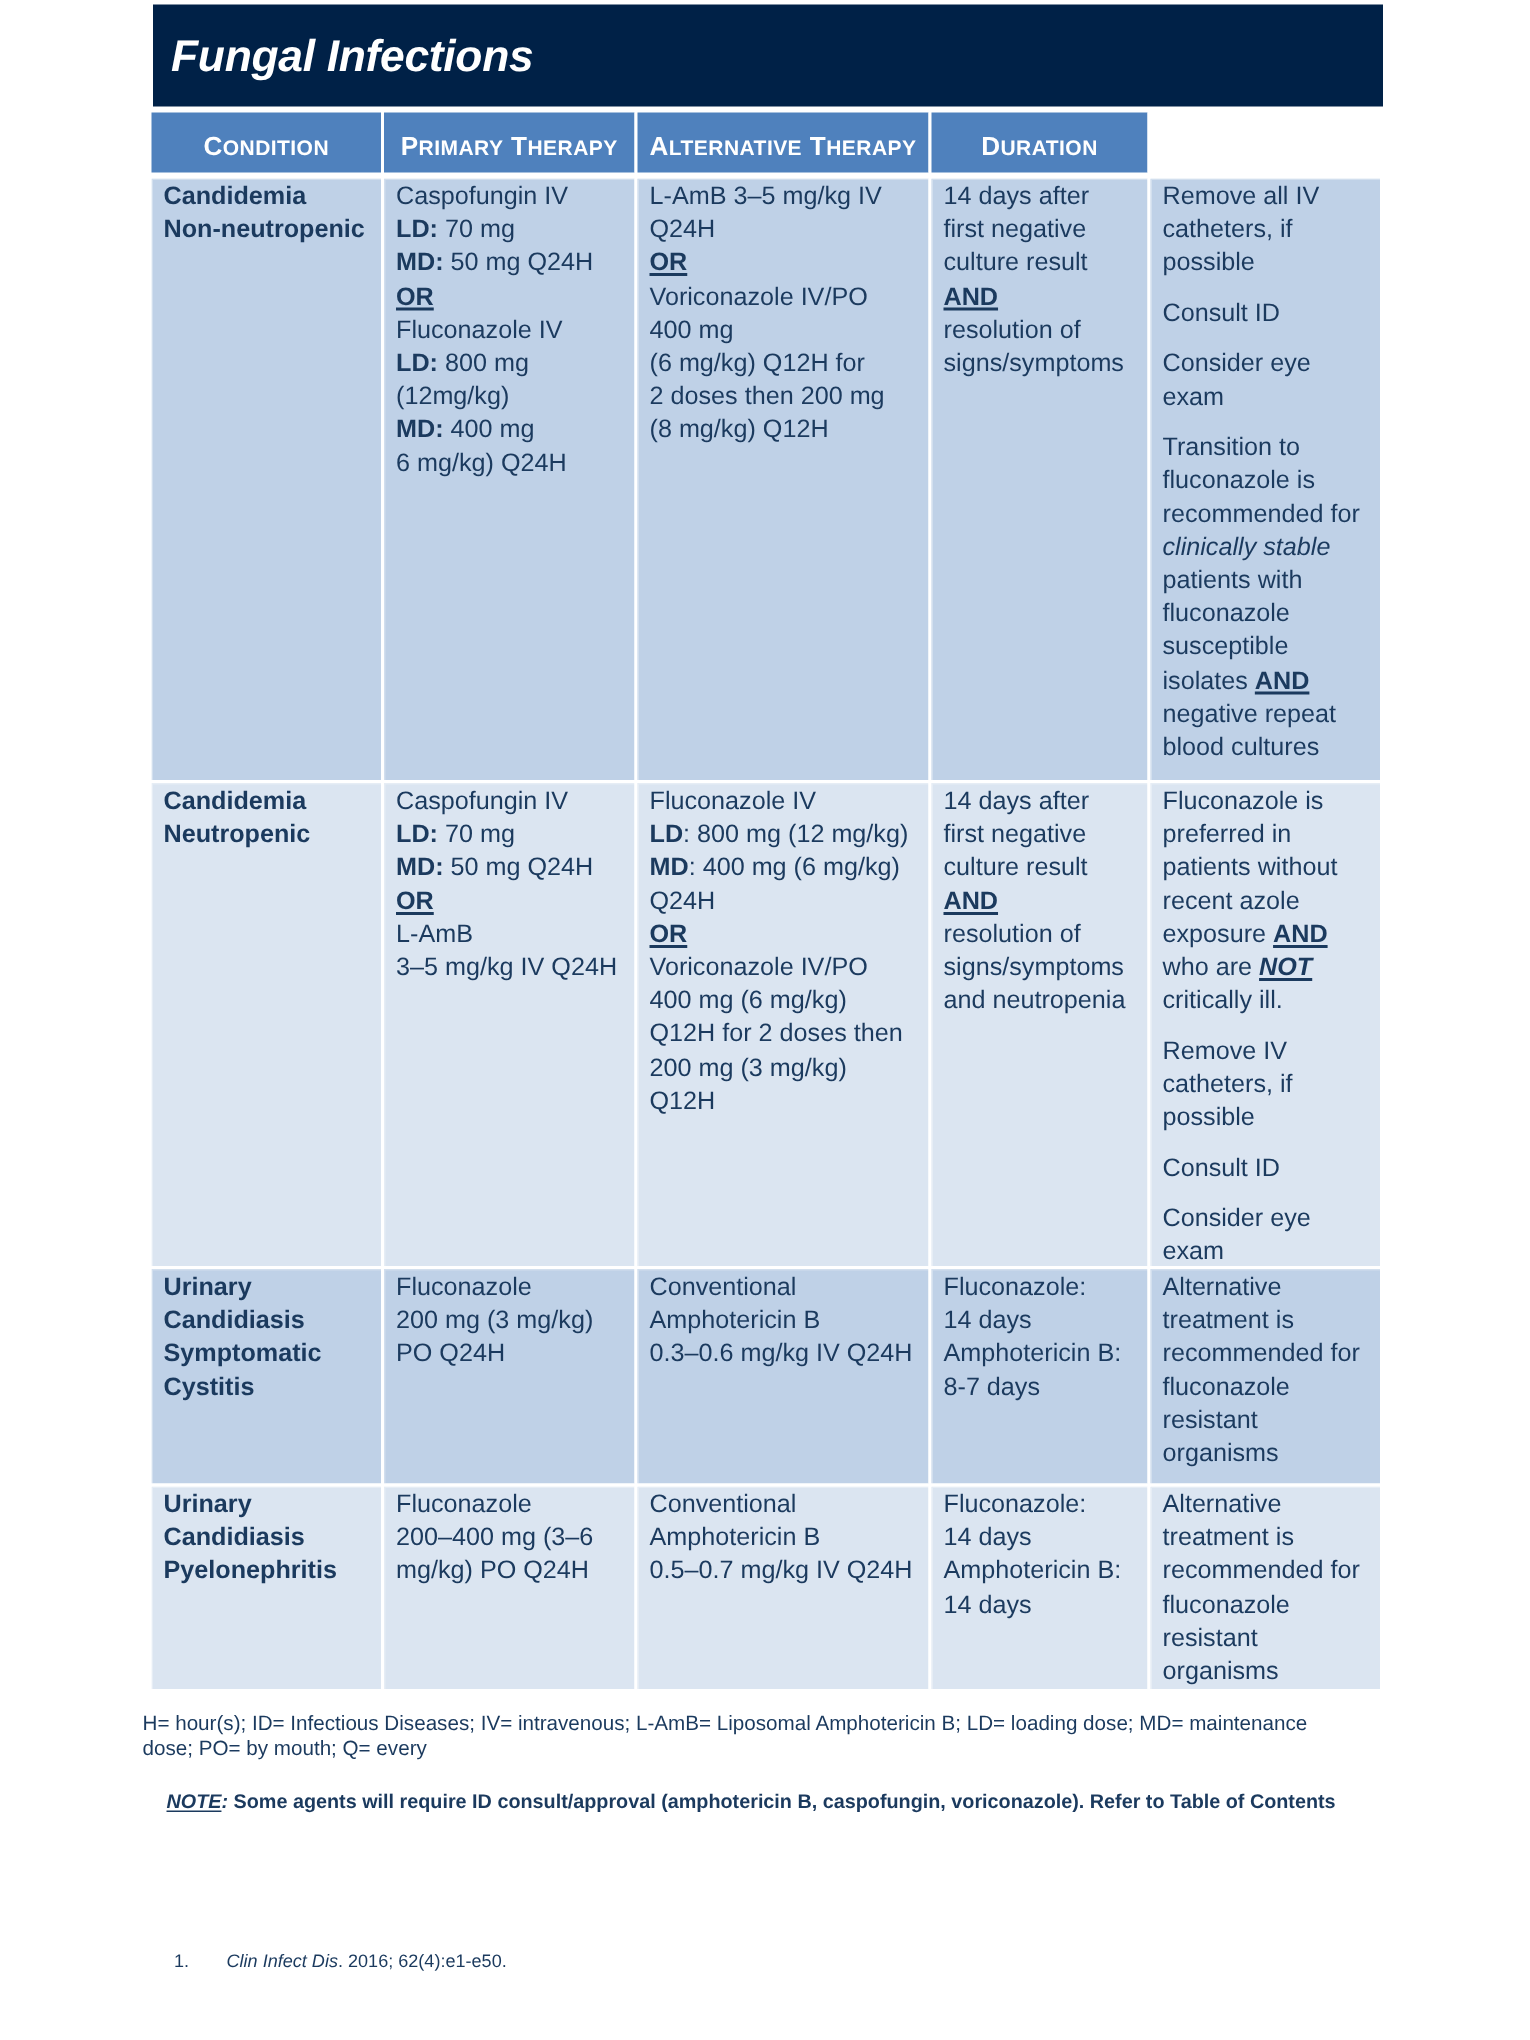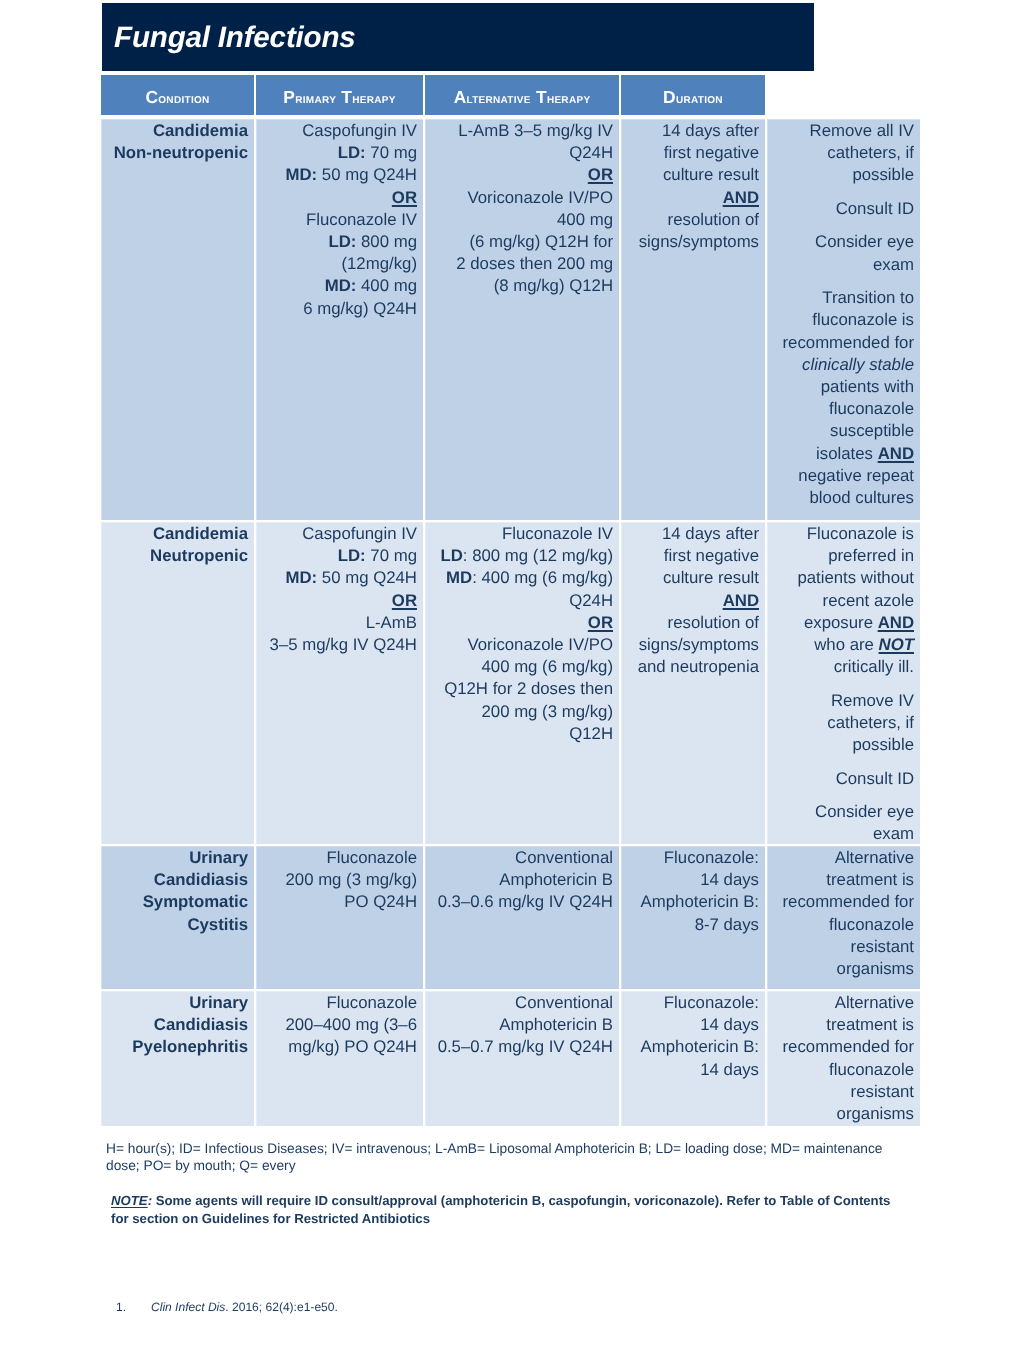--- a/index.html
+++ b/index.html
@@ -2,32 +2,32 @@
 <html><head>
 <meta charset="utf-8">
 <title>Fungal Infections</title>
 <style>
   html,body{margin:0;padding:0;background:#ffffff;}
   body{width:1020px;height:1360px;font-family:"Liberation Sans",sans-serif;color:#1b3a5e;
        -webkit-font-smoothing:antialiased;text-rendering:geometricPrecision;}
   .page{position:relative;width:1020px;height:1360px;overflow:hidden;}
 
   
-  .banner{position:absolute;left:102px;top:3px;width:712px;height:68px;background:#002147;}
+  .banner{position:absolute;left:102px;top:3px;width:820px;height:68px;background:#002147;}
   .banner-title{position:absolute;left:12px;top:18px;font-size:29.6px;font-style:italic;
                 font-weight:bold;color:#ffffff;letter-spacing:-0.2px;line-height:1.15;}
 
   
   .tbl{position:absolute;left:101px;top:75px;width:820px;}
   .hdr{display:flex;height:40px;}
   .hdr .hcell{background:#4f81bd;color:#ffffff;display:flex;align-items:center;
               justify-content:center;font-weight:bold;padding-top:4px;box-sizing:border-box;}
   .sc{font-size:17.4px;letter-spacing:0.3px;white-space:nowrap;}
-  .sc .lc{font-size:10px;}
-  .row{display:flex;overflow:hidden;text-align:right;}
+  .sc .lc{font-size:14px;}
+  .row{display:flex;overflow:hidden;}
   .row .cell{box-sizing:border-box;padding:1px 6px 0 8px;height:100%;}
   .rowA .cell{background:#bfd1e7;box-shadow:inset 1px 1px 0 rgba(255,255,255,0.30);}
   .rowB .cell{background:#dbe5f1;box-shadow:inset 1px 1px 0 rgba(255,255,255,0.30);}
   .sp{flex:0 0 2px;background:#ffffff;}
   .rowgap{height:2px;background:#ffffff;}
   .hrgap{height:4px;}
 
   .r1{height:401px;}
   .r2{height:322px;}
   .r3{height:143px;}
@@ -41,21 +41,21 @@
   .cell .blk{margin:0;}
   .cell .blk + .blk{margin-top:11.3px;}
   .cell .ln{font-size:16.8px;line-height:22.2px;white-space:nowrap;}
   .b{font-weight:bold;}
   .bu{font-weight:bold;text-decoration:underline;text-underline-offset:2px;text-decoration-thickness:1.6px;}
   .biu{font-weight:bold;font-style:italic;text-decoration:underline;text-underline-offset:2px;text-decoration-thickness:1.6px;}
   .i{font-style:italic;}
 
 
   
-  .foot{position:absolute;left:106px;top:1140px;width:830px;font-size:13.75px;line-height:17.2px;white-space:nowrap;}
+  .foot{position:absolute;left:95px;top:1140px;width:830px;font-size:13.75px;line-height:17.2px;white-space:nowrap;}
   .note{position:absolute;left:111px;top:1192px;width:840px;font-size:13.2px;line-height:17.7px;font-weight:bold;white-space:nowrap;}
   .note .nlabel{text-decoration:underline;font-style:italic;font-weight:bold;text-underline-offset:2px;}
   .note .nsep{font-style:italic;font-weight:bold;}
   .refs{position:absolute;left:116px;top:1300px;width:850px;font-size:12.05px;line-height:15.4px;white-space:nowrap;}
   .refs .rtitle{font-weight:bold;font-size:12.3px;margin-bottom:1px;}
   .refs .ritem{display:flex;}
   .refs .rnum{flex:0 0 35px;}
   .refs .rtext{flex:1;}
 </style>
 </head>
@@ -331,21 +331,20 @@
       </div>
   </div>
 
   <div class="foot" id="foot">
       <div>H= hour(s); ID= Infectious Diseases; IV= intravenous; L-AmB= Liposomal Amphotericin B; LD= loading dose; MD= maintenance</div>
       <div>dose; PO= by mouth; Q= every</div>
     </div>
 
   <div class="note" id="note">
       <div><span class="nlabel">NOTE</span><span class="nsep">:</span><span> Some agents will require ID consult/approval (amphotericin B, caspofungin, voriconazole). Refer to Table of Contents</span></div>
-      <div>for section on Guidelines for Restricted Antibiotics</div>
     </div>
 
   <div class="refs">
     <div id="reflist">
         <div class="ritem">
           <div class="rnum">1.</div>
           <div class="rtext">
             <div><span class="i">Clin Infect Dis</span><span>. 2016; 62(4):e1-e50.</span></div>
           </div>
         </div>

